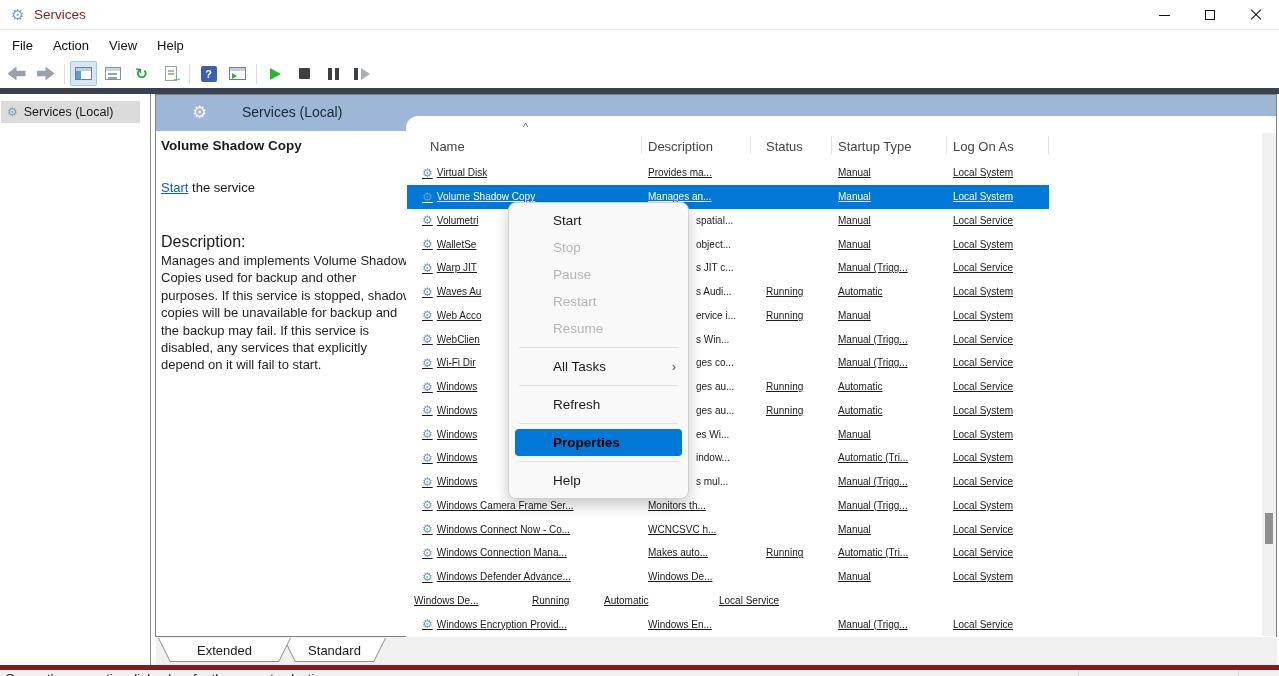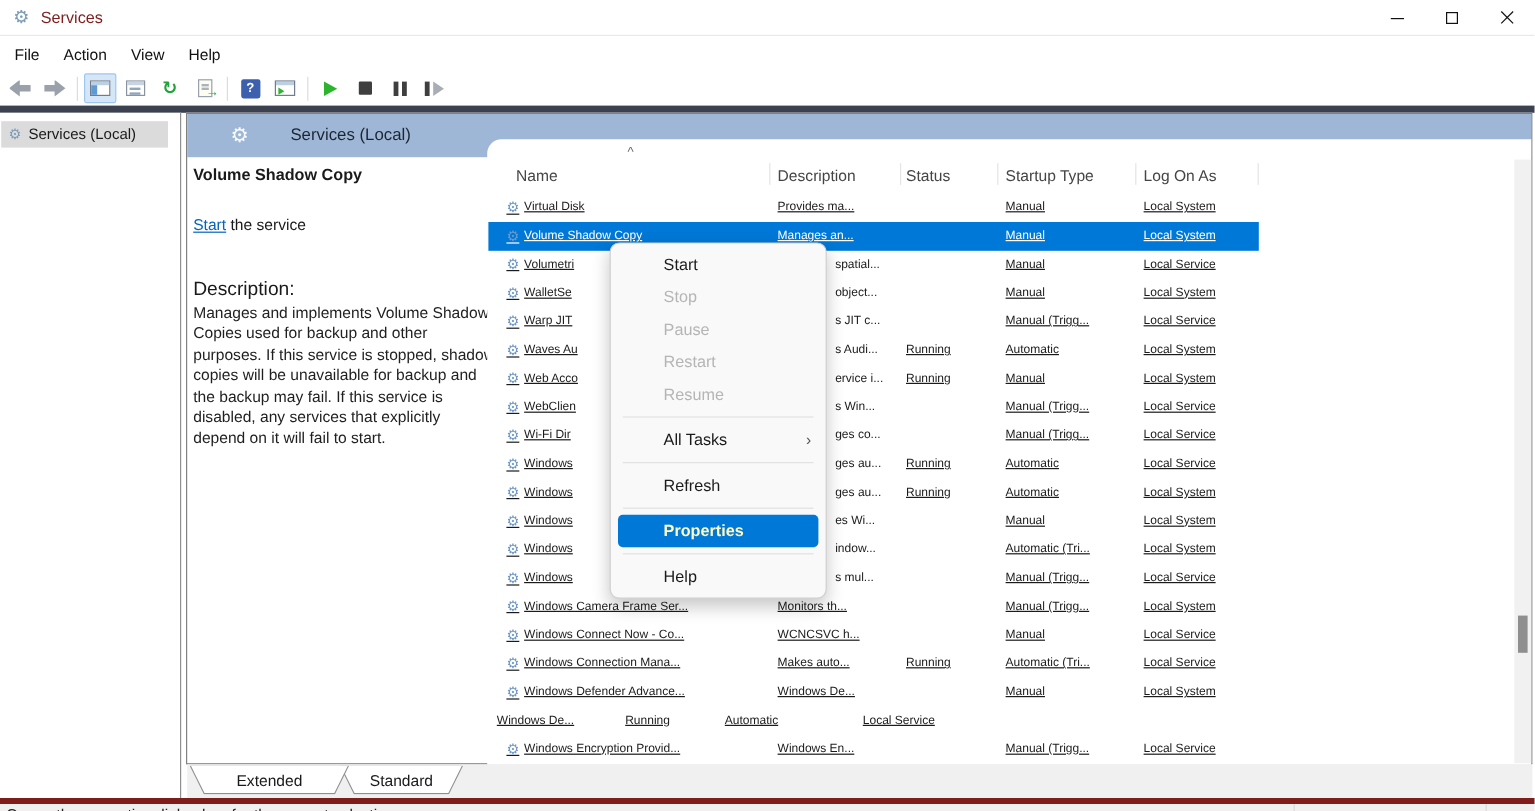--- a/index.html
+++ b/index.html
@@ -81,21 +81,21 @@
   .desc-text{position:absolute;left:161px;top:252px;width:252px;font-size:13px;line-height:17.4px;color:#1f1f1f;z-index:3;}
 
   
   .list-card{position:absolute;left:406px;top:116px;width:870px;height:521px;background:#fff;border-top-left-radius:12px;z-index:3;}
   .sort-indicator{position:absolute;left:523px;top:121px;font-size:11px;color:#666;z-index:4;}
   .lheader{position:absolute;left:407px;top:133px;width:642px;height:26px;display:flex;align-items:center;z-index:4;}
   .hcell{font-size:13px;color:#454545;white-space:nowrap;overflow:hidden;}
   .hsep{position:absolute;top:136px;width:1px;height:18px;background:#e4e4e4;z-index:4;}
   .c0{width:234px;padding-left:23px;}
   .c1{width:109px;padding-left:7px;}
-  .c2{width:81px;padding-left:5px;}
+  .c2{width:81px;padding-left:16px;}
   .c3{width:115px;padding-left:7px;}
   .c4{width:103px;padding-left:7px;}
   .rows{position:absolute;left:407px;top:161px;width:642px;z-index:4;}
   .lrow{height:23.75px;display:flex;align-items:center;font-size:10px;color:#1b1b1b;white-space:nowrap;text-decoration:underline;}
   .lrow .cell{overflow:hidden;white-space:nowrap;}
   .lrow .cell.c0{padding-left:0;display:flex;align-items:center;}
   .row-gear{margin-left:15px;font-size:12px;color:#6f99c8;line-height:14px;}
   .row-gear::before{content:"\2699";}
   .nm{margin-left:4px;}
   .lrow.selected{background:var(--sel);color:#fff;}
@@ -105,21 +105,21 @@
   .sb-track{position:absolute;left:1262px;top:133px;width:14px;height:503px;background:#f1f1f1;z-index:4;}
   .sb-thumb{position:absolute;left:1265px;top:513px;width:8px;height:31px;background:#8f8f8f;z-index:5;}
 
   
   .ctx{position:absolute;left:508px;top:202px;width:181px;background:#f9f9f9;border:1px solid #d0d0d0;border-radius:8px;
        box-shadow:0 6px 14px rgba(0,0,0,0.22);padding:4px 0;z-index:10;}
   .mitem{height:27px;display:flex;align-items:center;padding-left:44px;font-size:13.5px;color:#1b1b1b;position:relative;}
   .mitem.disabled{color:#b5b5b5;}
   .mitem .sub{position:absolute;right:12px;font-size:13px;color:#555;}
   .menu-sep{height:1px;background:#e2e2e2;margin:5px 10px;}
-  .mitem.hl{background:var(--hl);color:#fef9c3;font-weight:bold;margin:0 6px;border-radius:4px;padding-left:38px;height:27px;}
+  .mitem.hl{background:var(--hl);color:#000000;font-weight:bold;margin:0 6px;border-radius:4px;padding-left:38px;height:27px;}
 
   
   .tabstrip{position:absolute;left:156px;top:637px;width:1121px;height:28px;background:#f0f0f0;}
   .tab{position:absolute;top:638px;height:24px;z-index:6;}
   .tab-0{left:158px;width:133px;z-index:7;}
   .tab-1{left:283px;width:103px;}
   .tab .outer{position:absolute;inset:0;background:#8e8e8e;clip-path:polygon(0 0,100% 0,calc(100% - 12px) 100%,12px 100%);}
   .tab .inner{position:absolute;left:1px;right:1px;top:0;bottom:1px;background:#fff;clip-path:polygon(0 0,100% 0,calc(100% - 11.5px) 100%,11.5px 100%);}
   .tab .tlabel{position:absolute;inset:0;display:flex;align-items:center;justify-content:center;font-size:13px;color:#1a1a1a;}
 

